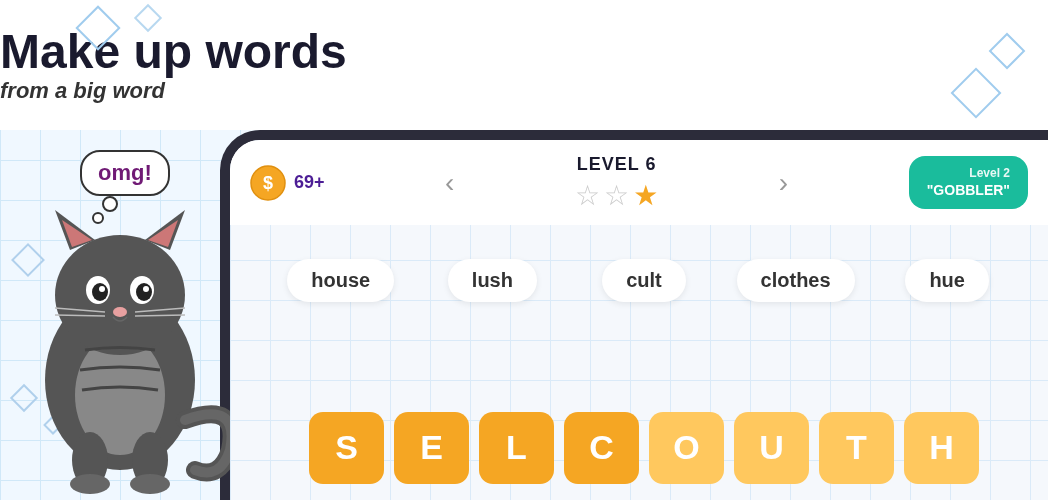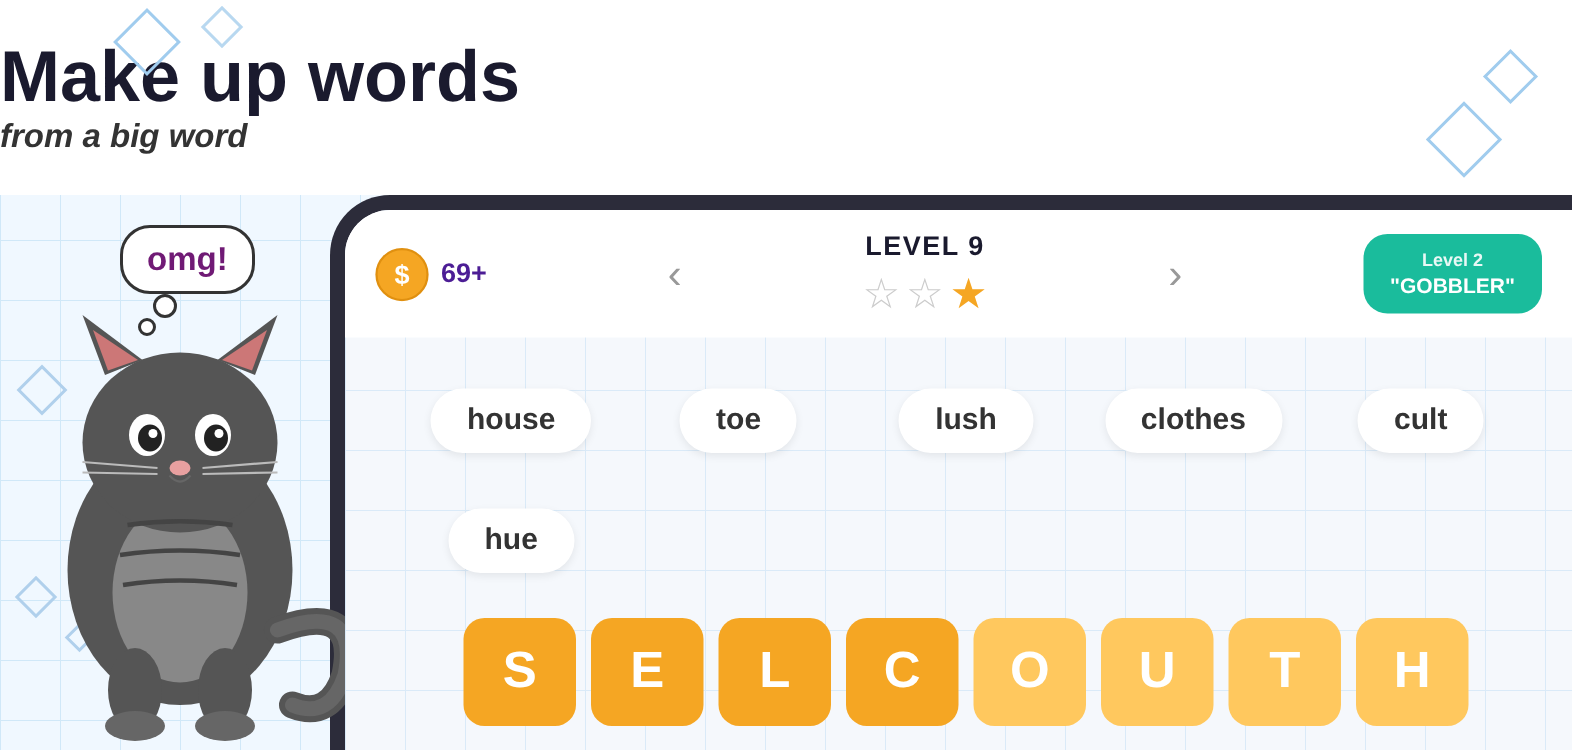--- a/index.html
+++ b/index.html
@@ -151,21 +151,21 @@
       padding: 0 15px;
     }
 
     .next-level-btn {
       background: #1abc9c;
       color: white;
       border-radius: 16px;
       padding: 10px 18px;
       font-size: 16px;
       font-weight: bold;
-      text-align: center;
+      text-align: right;
       line-height: 1.3;
       cursor: pointer;
     }
 
     .next-level-title {
       font-size: 12px;
       opacity: 0.9;
     }
 
     .next-level-name {
@@ -310,44 +310,43 @@
         <svg class="coin-icon" viewBox="0 0 36 36">
           <circle cx="18" cy="18" r="17" fill="#f5a623" stroke="#e09010" stroke-width="1.5"></circle>
           <text x="18" y="24" text-anchor="middle" font-size="18" font-weight="bold" fill="white">$</text>
         </svg>
         <span class="coin-count">69+</span>
       </div>
 
       <div class="nav-arrow">‹</div>
 
       <div class="level-center">
-        <div class="level-label">LEVEL 9</div>
+        <div class="level-label">LEVEL 6</div>
         <div class="stars">
           <span class="star empty">☆</span>
           <span class="star empty">☆</span>
           <span class="star filled">★</span>
         </div>
       </div>
 
       <div class="nav-arrow">›</div>
 
       <div class="next-level-btn">
         <div class="next-level-title">Level 2</div>
         <div class="next-level-name">"GOBBLER"</div>
       </div>
     </div>
 
     <div class="words-area">
 
       <div class="word-pill">house</div>
-      <div class="word-pill">toe</div>
 
       <div class="word-pill">lush</div>
+      <div class="word-pill">cult</div>
       <div class="word-pill">clothes</div>
-      <div class="word-pill">cult</div>
       <div class="word-pill">hue</div>
     </div>
 
     <div class="tiles-row">
       <div class="tile yellow">S</div>
       <div class="tile yellow">E</div>
       <div class="tile yellow">L</div>
       <div class="tile yellow">C</div>
       <div class="tile light">O</div>
       <div class="tile light">U</div>

